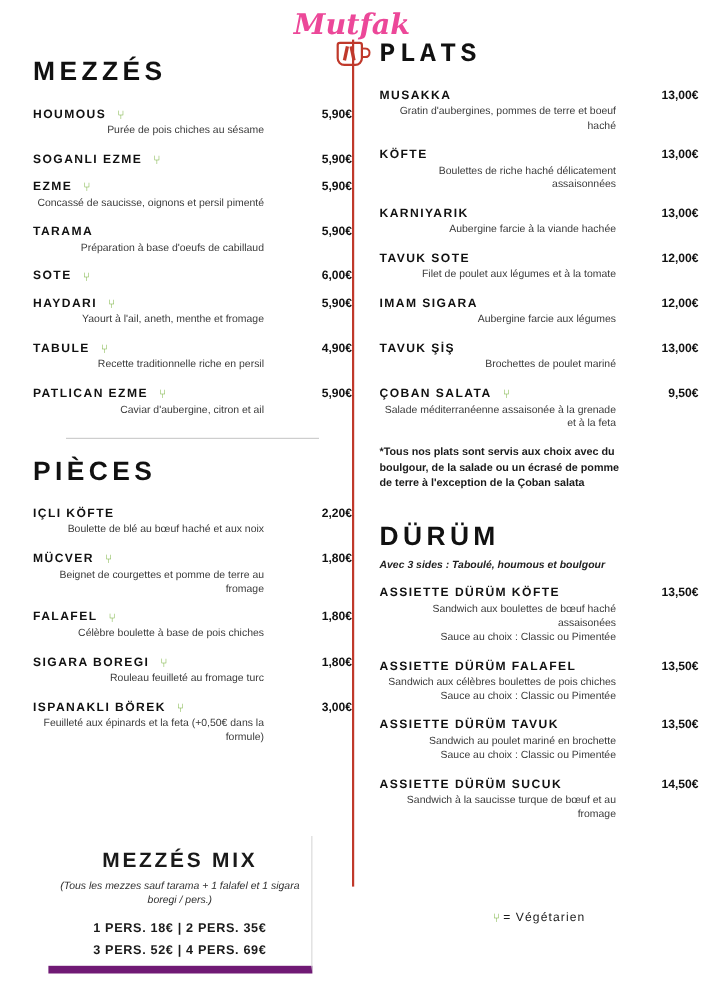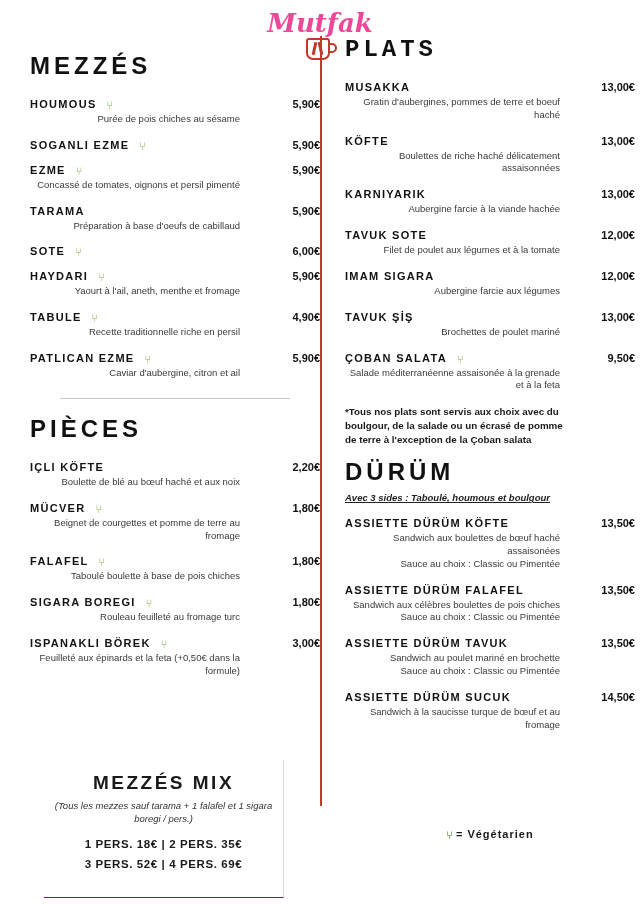--- a/index.html
+++ b/index.html
@@ -106,21 +106,20 @@
   }
   .left-title-1 { padding-top: 52px; }
   .right-title-1 { padding-top: 36px; font-family: Liberation Mono, monospace; }
 
   .section-sub {
     font-size: 9.5px;
     font-weight: bold;
     font-style: italic;
     color: #222;
     margin: -12px 0 14px 0;
-    text-decoration: underline;
   }
 
   .item {
     margin-bottom: 13px;
   }
   .item-head {
     display: flex;
     align-items: baseline;
     justify-content: space-between;
     gap: 6px;
@@ -169,27 +168,27 @@
     border-top: 1px solid #c9c9c9;
     margin: 18px 30px 16px 30px;
   }
 
   
   .mix-box {
     position: absolute;
     left: 44px;
     top: 760px;
     width: 240px;
-    padding: 12px 10px 19px 10px;
+    padding: 12px 10px 0 10px;
     text-align: center;
     border: 1px solid #d8d8d8;
     border-top: none;
     border-left: none;
     border-right: 1px solid #d8d8d8;
-    border-bottom: 1px solid #701a75;
+    border-bottom: 7px solid #701a75;
   }
   .mix-title {
     font-size: 19px;
     font-weight: bold;
     letter-spacing: 2.5px;
     margin-bottom: 6px;
   }
   .mix-sub {
     font-size: 9.5px;
     font-style: italic;
@@ -204,21 +203,21 @@
     margin: 8px 0;
   }
 
   .veg-legend {
     position: absolute;
     left: 345px;
     top: 828px;
     width: 290px;
     text-align: center;
     font-size: 11px;
-    font-weight: bold;
+    font-weight: normal;
     letter-spacing: 1px;
   }
   .veg-legend .leaf { margin-right: 2px; margin-left: 0; }
 </style>
 </head>
 <body>
 
 <div class="page">
 
   <div class="logo-wrap">
@@ -258,21 +257,21 @@
         </div>
       </div>
 
       <div class="item">
         <div class="item-head">
           <div class="item-name">EZME</div>
           <span class="leaf">⑂</span>
           <div style="flex:1"></div>
           <div class="item-price">5,90€</div>
         </div>
-        <div class="item-desc">Concassé de tomates, oignons et persil pimenté</div>
+        <div class="item-desc">Concassé de saucisse, oignons et persil pimenté</div>
       </div>
 
       <div class="item">
         <div class="item-head">
           <div class="item-name">TARAMA</div>
           <div style="flex:1"></div>
           <div class="item-price">5,90€</div>
         </div>
         <div class="item-desc">Préparation à base d'oeufs de cabillaud</div>
       </div>
@@ -343,21 +342,21 @@
         <div class="item-desc">Beignet de courgettes et pomme de terre au fromage</div>
       </div>
 
       <div class="item">
         <div class="item-head">
           <div class="item-name">FALAFEL</div>
           <span class="leaf">⑂</span>
           <div style="flex:1"></div>
           <div class="item-price">1,80€</div>
         </div>
-        <div class="item-desc">Taboulé boulette à base de pois chiches</div>
+        <div class="item-desc">Célèbre boulette à base de pois chiches</div>
       </div>
 
       <div class="item">
         <div class="item-head">
           <div class="item-name">SIGARA BOREGI</div>
           <span class="leaf">⑂</span>
           <div style="flex:1"></div>
           <div class="item-price">1,80€</div>
         </div>
         <div class="item-desc">Rouleau feuilleté au fromage turc</div>
@@ -442,21 +441,21 @@
           <span class="leaf">⑂</span>
           <div style="flex:1"></div>
           <div class="item-price">9,50€</div>
         </div>
         <div class="item-desc">Salade méditerranéenne assaisonée à la grenade et à la feta</div>
       </div>
 
       <div class="note-italic">*Tous nos plats sont servis aux choix avec du boulgour, de la salade ou un écrasé de pomme de terre à l'exception de la Çoban salata</div>
     </div>
 
-    <h2 class="section-title" style="margin-top:12px;">DÜRÜM</h2>
+    <h2 class="section-title" style="margin-top:28px;">DÜRÜM</h2>
     <div class="section-sub">Avec 3 sides : Taboulé, houmous et boulgour</div>
 
     <div>
 
       <div class="item">
         <div class="item-head">
           <div class="item-name">ASSIETTE DÜRÜM KÖFTE</div>
           <div style="flex:1"></div>
           <div class="item-price">13,50€</div>
         </div>

